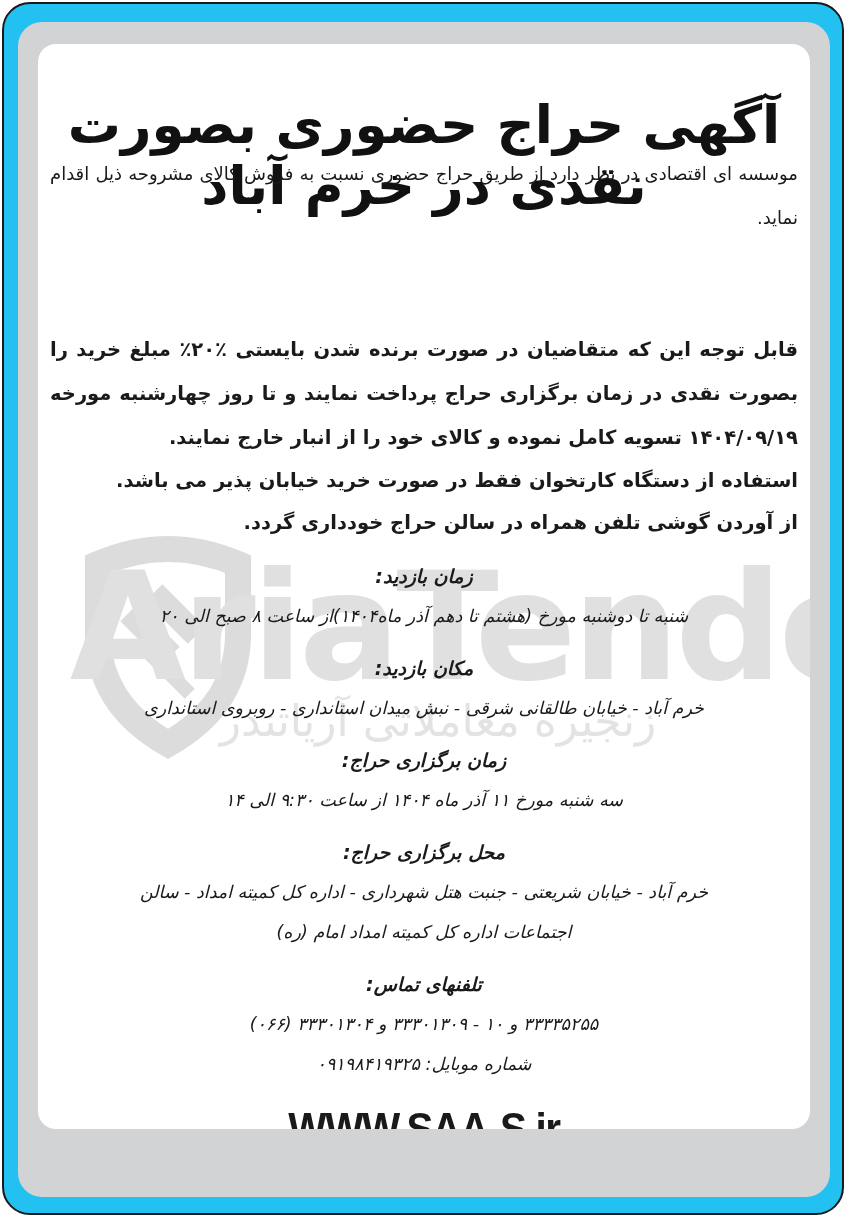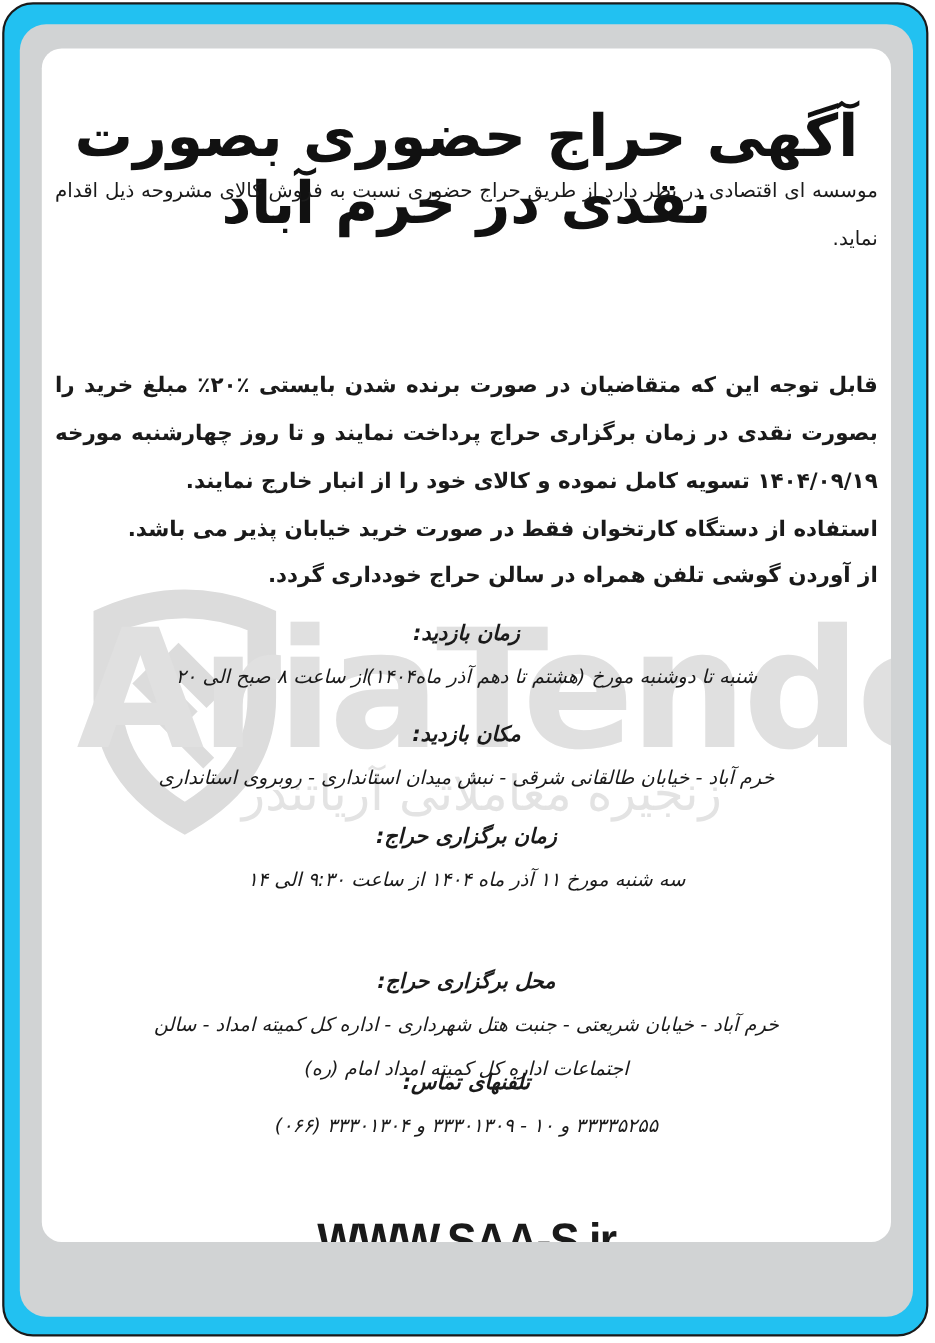--- a/index.html
+++ b/index.html
@@ -34,21 +34,21 @@
     .p2 { top: 196px; }
     .bold { font-weight: bold; font-size: 19.5px; }
     .p3 { top: 284px; }
     .p4 { top: 416px; line-height: 42px; }
     .section { position: absolute; left: 0; right: 0; text-align: center; font-style: italic; }
     .sec-head { font-weight: bold; font-size: 19px; line-height: 40px; }
     .sec-body { font-size: 17.5px; line-height: 40px; }
     .s1 { top: 512px; }
     .s2 { top: 604px; }
     .s3 { top: 696px; }
-    .s4 { top: 828px; }
+    .s4 { top: 788px; }
     .s5 { top: 920px; }
     .website {
       position: absolute; top: 1060px; left: 0; right: 0; text-align: center; direction: ltr;
       font-family: "Liberation Sans", sans-serif; font-weight: bold; font-size: 44px; color: #1a1a1a;
       letter-spacing: -1.5px; transform: scaleX(0.92);
     }
   </style>
 </head>
 <body>
 
@@ -96,19 +96,20 @@
 
         <div class="section s4">
           <div class="sec-head">محل برگزاری حراج:</div>
           <div class="sec-body">خرم آباد - خیابان شریعتی - جنبت هتل شهرداری - اداره کل کمیته امداد - سالن</div>
           <div class="sec-body">اجتماعات اداره کل کمیته امداد امام (ره)</div>
         </div>
 
         <div class="section s5">
           <div class="sec-head">تلفنهای تماس:</div>
           <div class="sec-body">۳۳۳۳۵۲۵۵ و ۱۰ - ۳۳۳۰۱۳۰۹ و ۳۳۳۰۱۳۰۴ (۰۶۶)</div>
+          <div class="sec-body">شماره موبایل: ۰۹۱۹۸۴۱۹۳۲۵</div>
         </div>
 
         <div class="website">WWW.SAA-S.ir</div>
       </div>
     </div>
   </div>
 </div>
 
 </body></html>

